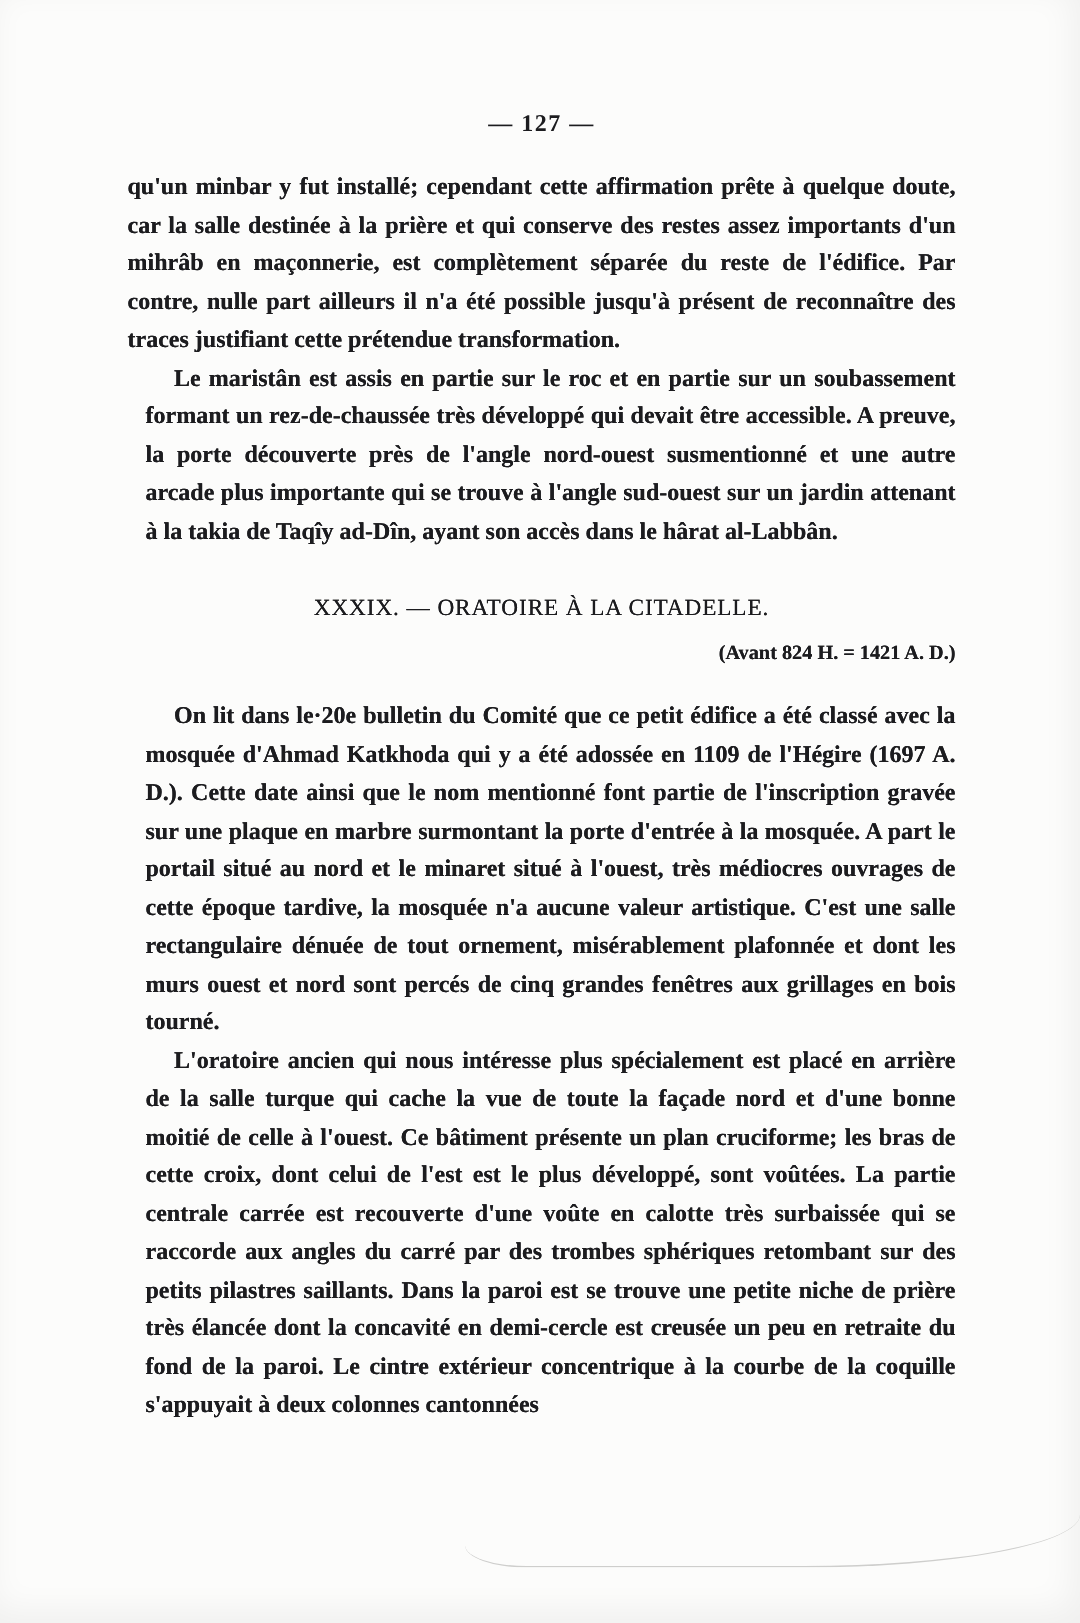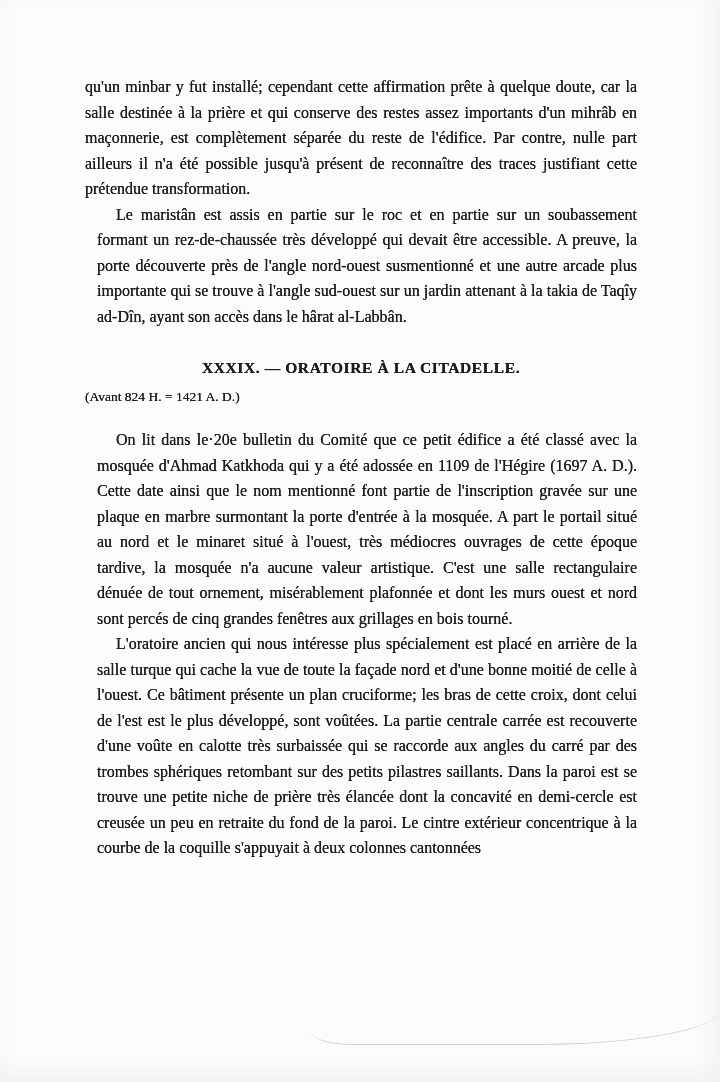--- a/index.html
+++ b/index.html
@@ -28,57 +28,59 @@
     font-weight: bold;
     letter-spacing: 1px;
     margin-bottom: 20px;
   }
   p.body-par {
     margin: 0;
     font-size: 16px;
     line-height: 25.5px;
     text-align: justify;
     text-shadow: 0 0 0.4px currentColor;
+    font-weight: bold;
   }
   p.indent {
     text-indent: 19px;
     margin-left: 12px;
   }
   .section-heading {
     margin: 30px 0 0 0;
     text-align: center;
     font-size: 15.5px;
-    font-weight: bold;
+    font-weight: normal;
     letter-spacing: 0.6px;
     text-shadow: 0 0 0.4px currentColor;
   }
   .section-date {
     margin-top: 12px;
     margin-bottom: 22px;
-    text-align: left;
+    text-align: right;
     font-size: 13.5px;
-    font-weight: normal;
+    font-weight: bold;
     text-shadow: 0 0 0.3px currentColor;
   }
   .scan-artifact {
     position: absolute;
     left: 310px;
     top: 1008px;
     width: 410px;
     height: 36px;
     border-bottom: 1.5px solid rgba(100, 98, 95, 0.30);
     border-radius: 0 0 45% 10% / 0 0 95% 40%;
     pointer-events: none;
   }
 </style>
 </head>
 <body>
 
 <div class="page">
 
+  <div class="page-number">— 127 —</div>
 
   <p class="body-par">qu'un minbar y fut installé; cependant cette affirmation prête à quelque doute, car la salle destinée à la prière et qui conserve des restes assez importants d'un mihrâb en maçonnerie, est complètement séparée du reste de l'édifice. Par contre, nulle part ailleurs il n'a été possible jusqu'à présent de reconnaître des traces justifiant cette prétendue transformation.</p>
 
   <p class="body-par indent">Le maristân est assis en partie sur le roc et en partie sur un soubassement formant un rez-de-chaussée très développé qui devait être accessible. A preuve, la porte découverte près de l'angle nord-ouest susmentionné et une autre arcade plus importante qui se trouve à l'angle sud-ouest sur un jardin attenant à la takia de Taqîy ad-Dîn, ayant son accès dans le hârat al-Labbân.</p>
 
   <h2 class="section-heading">XXXIX. — ORATOIRE À LA CITADELLE.</h2>
 
   <div class="section-date">(Avant 824 H. = 1421 A. D.)</div>
 
   <p class="body-par indent">On lit dans le·20e bulletin du Comité que ce petit édifice a été classé avec la mosquée d'Ahmad Katkhoda qui y a été adossée en 1109 de l'Hégire (1697 A. D.). Cette date ainsi que le nom mentionné font partie de l'inscription gravée sur une plaque en marbre surmontant la porte d'entrée à la mosquée. A part le portail situé au nord et le minaret situé à l'ouest, très médiocres ouvrages de cette époque tardive, la mosquée n'a aucune valeur artistique. C'est une salle rectangulaire dénuée de tout ornement, misérablement plafonnée et dont les murs ouest et nord sont percés de cinq grandes fenêtres aux grillages en bois tourné.</p>

